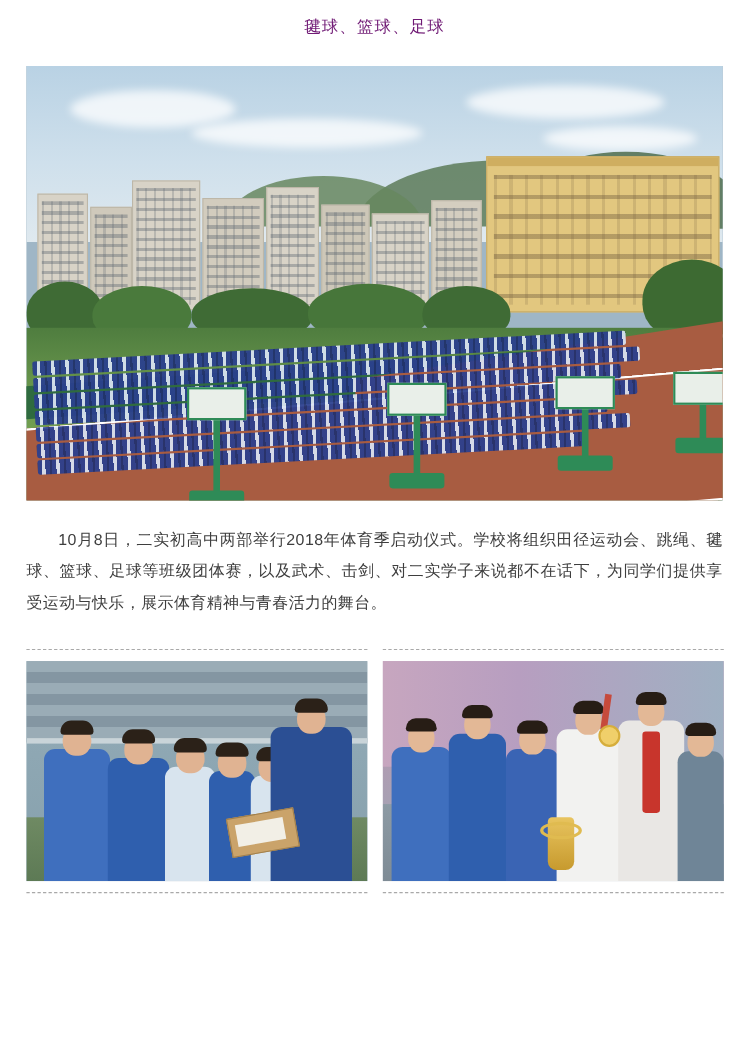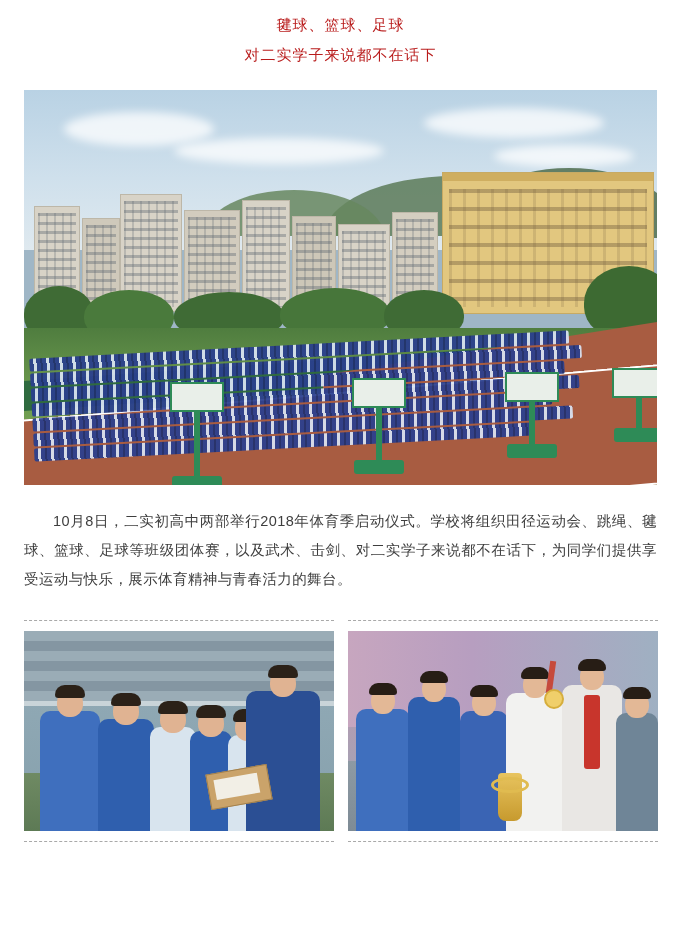--- a/index.html
+++ b/index.html
@@ -23,21 +23,21 @@
     position: relative;
   }
   
   .poem {
     padding-top: 10px;
     text-align: center;
   }
   .poem .line {
     font-size: 15px;
     line-height: 30px;
-    color: #b91c1c;
+    color: #701a75;
     letter-spacing: 1px;
   }
   
   .hero {
     margin-top: 20px;
     width: 633px;
     height: 395px;
     position: relative;
     overflow: hidden;
     background: #9fb6c6;
@@ -317,21 +317,20 @@
     background: #c64a3c; transform: rotate(8deg);
   }
 </style>
 </head>
 <body>
 
 <div class="page">
 
   <div class="poem">
     <div class="line">毽球、篮球、足球</div>
-    <div class="line">对二实学子来说都不在话下</div>
   </div>
 
   <div class="hero">
     <div class="sky"></div>
     <div class="cloud c1"></div>
     <div class="cloud c2"></div>
     <div class="cloud c3"></div>
     <div class="cloud c4"></div>
 
     <div class="hill h1"></div>

